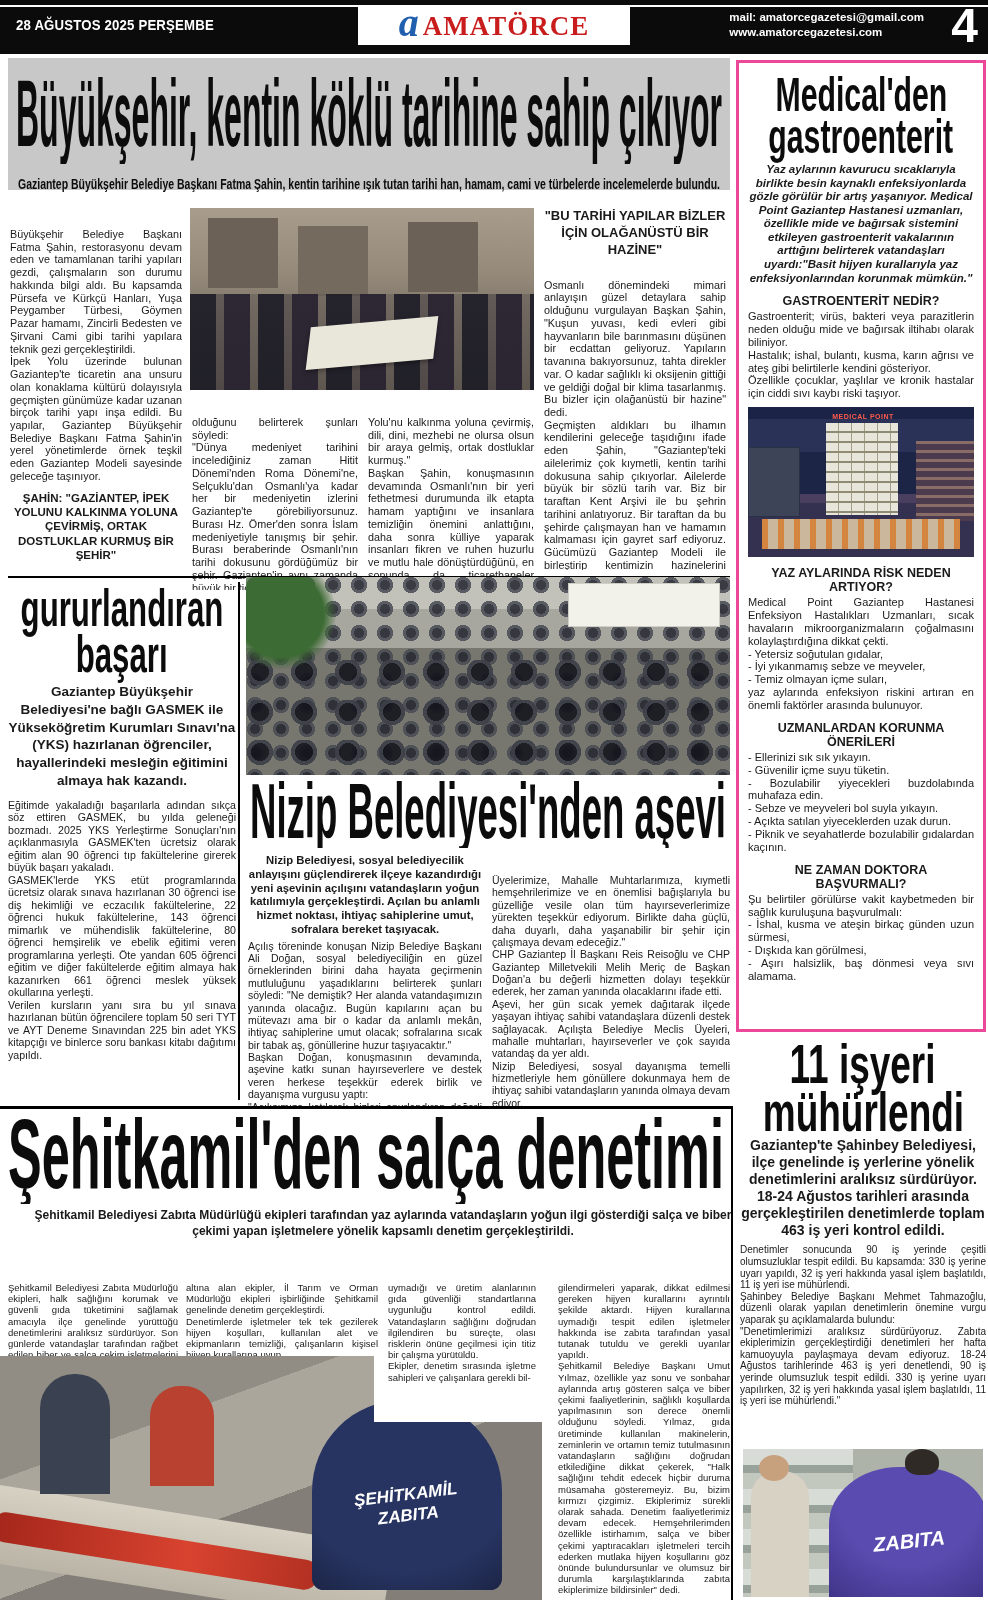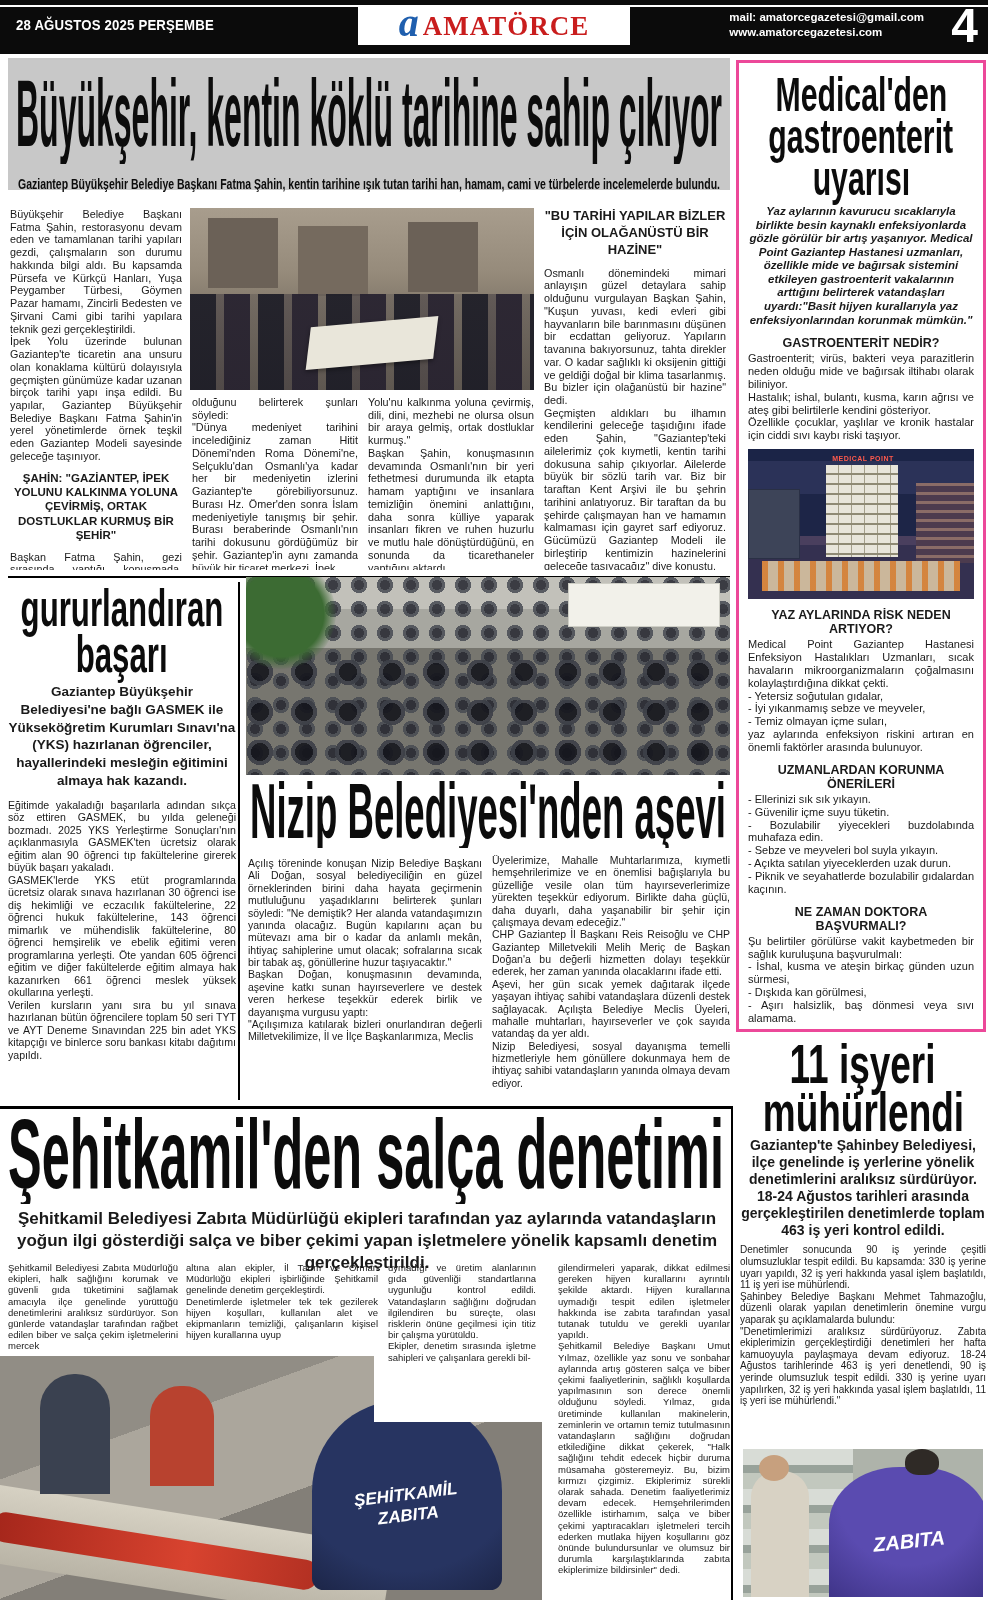--- a/index.html
+++ b/index.html
@@ -14,21 +14,21 @@
   .logobox{position:absolute;left:358px;top:7px;width:272px;height:38px;background:#fff;display:flex;align-items:center;justify-content:center;}
   .logo-a{font-family:"Liberation Serif",serif;font-weight:bold;font-style:italic;font-size:40px;color:#1f5fae;line-height:1;margin-right:4px;margin-top:-6px;}
   .logo-title{font-family:"Liberation Serif",serif;font-weight:bold;font-size:27px;color:#c91d1d;letter-spacing:1px;transform:scaleY(1.05);}
   .contact{position:absolute;right:64px;top:10px;text-align:left;color:#fff;font-size:11.5px;font-weight:bold;line-height:1.3;}
   .pageno{position:absolute;right:10px;top:-2px;color:#fff;font-size:48px;font-weight:bold;}
   
   .hl{display:flex;justify-content:center;overflow:visible;}
   .hl>span{white-space:nowrap;font-weight:bold;color:#0c0c0c;line-height:1;transform-origin:50% 50%;}
   svg text{font-family:"Liberation Sans",sans-serif;fill:#0c0c0c;}
   
-  .bt{font-size:10.8px;line-height:1.18;white-space:pre-line;text-align:justify;overflow:hidden;}
+  .bt{font-size:10.8px;line-height:1.18;white-space:pre-line;text-align:justify;overflow:hidden;margin-top:20px;}
   .center-bold{font-weight:bold;text-align:center;}
   .grayblock{background:#c8c8c8;}
   .rule{background:#000;}
   .photo{overflow:hidden;}
   
   .medbox{left:736px;top:60px;width:250px;height:972px;border:3px solid #ec4899;box-sizing:border-box;
           padding:6px 9px;overflow:hidden;background:#fff;}
   .med-lead{font-size:11.5px;font-weight:bold;font-style:italic;text-align:center;line-height:1.18;white-space:pre-line;margin-top:8px;}
   .med-h{font-size:12.5px;font-weight:bold;text-align:center;margin-top:9px;}
   .med-b{font-size:11px;line-height:1.17;white-space:pre-line;text-align:justify;margin-top:2px;}  
@@ -118,36 +118,37 @@
     <div class="abs" style="left:-20px;top:-18px;width:110px;height:110px;border-radius:50%;
          background:radial-gradient(circle,#3c6b33 0 55%,rgba(60,107,51,0) 72%);"></div>
     <div class="abs" style="right:10px;top:6px;width:150px;height:42px;background:#f2f1ea;border:1px solid #cfcfc6;"></div>
   </div>
 
   <svg class="abs" style="left:246px;top:780px;" width="484" height="68" viewBox="0 0 484 68">
     <text x="242" y="58" text-anchor="middle" textLength="476" lengthAdjust="spacingAndGlyphs" font-size="78" font-weight="bold">Nizip Belediyesi'nden aşevi</text>
   </svg>
 
   <div class="abs" style="left:248px;top:854px;width:234px;height:252px;overflow:hidden;">
+    <div style="font-size:11.3px;font-weight:bold;line-height:1.22;text-align:center;white-space:pre-line;">Nizip Belediyesi, sosyal belediyecilik anlayışını güçlendirerek ilçeye kazandırdığı yeni aşevinin açılışını vatandaşların yoğun katılımıyla gerçekleştirdi. Açılan bu anlamlı hizmet noktası, ihtiyaç sahiplerine umut, sofralara bereket taşıyacak.</div>
     <div class="bt" style="font-size:10.5px;margin-top:3px;">Açılış töreninde konuşan Nizip Belediye Başkanı Ali Doğan, sosyal belediyeciliğin en güzel örneklerinden birini daha hayata geçirmenin mutluluğunu yaşadıklarını belirterek şunları söyledi: "Ne demiştik? Her alanda vatandaşımızın yanında olacağız. Bugün kapılarını açan bu mütevazı ama bir o kadar da anlamlı mekân, ihtiyaç sahiplerine umut olacak; sofralarına sıcak bir tabak aş, gönüllerine huzur taşıyacaktır."
 Başkan Doğan, konuşmasının devamında, aşevine katkı sunan hayırseverlere ve destek veren herkese teşekkür ederek birlik ve dayanışma vurgusu yaptı:
 "Açılışımıza katılarak bizleri onurlandıran değerli Milletvekilimize, İl ve İlçe Başkanlarımıza, Meclis</div>
   </div>
   <div class="abs bt" style="left:492px;top:854px;width:238px;height:252px;font-size:10.5px;">Üyelerimize, Mahalle Muhtarlarımıza, kıymetli hemşehrilerimize ve en önemlisi bağışlarıyla bu güzelliğe vesile olan tüm hayırseverlerimize yürekten teşekkür ediyorum. Birlikte daha güçlü, daha duyarlı, daha yaşanabilir bir şehir için çalışmaya devam edeceğiz."
 CHP Gaziantep İl Başkanı Reis Reisoğlu ve CHP Gaziantep Milletvekili Melih Meriç de Başkan Doğan'a bu değerli hizmetten dolayı teşekkür ederek, her zaman yanında olacaklarını ifade etti.
 Aşevi, her gün sıcak yemek dağıtarak ilçede yaşayan ihtiyaç sahibi vatandaşlara düzenli destek sağlayacak. Açılışta Belediye Meclis Üyeleri, mahalle muhtarları, hayırseverler ve çok sayıda vatandaş da yer aldı.
 Nizip Belediyesi, sosyal dayanışma temelli hizmetleriyle hem gönüllere dokunmaya hem de ihtiyaç sahibi vatandaşların yanında olmaya devam ediyor.</div>
 
   <div class="abs rule" style="left:0;top:1106px;width:733px;height:3px;"></div>
   <div class="abs rule" style="left:731px;top:1106px;width:2px;height:494px;"></div>
 
   <svg class="abs" style="left:0;top:1112px;" width="733" height="92" viewBox="0 0 733 92">
     <text x="366" y="76" text-anchor="middle" textLength="716" lengthAdjust="spacingAndGlyphs" font-size="98" font-weight="bold">Şehitkamil'den salça denetimi</text>
   </svg>
-  <div class="abs center-bold" style="left:12px;top:1208px;width:710px;font-size:17px;line-height:1.3;">Şehitkamil Belediyesi Zabıta Müdürlüğü ekipleri tarafından yaz aylarında vatandaşların yoğun ilgi gösterdiği salça ve biber çekimi yapan işletmelere yönelik kapsamlı denetim gerçekleştirildi.</div>
+  <div class="abs center-bold" style="left:28px;top:1208px;width:710px;font-size:12px;line-height:1.3;">Şehitkamil Belediyesi Zabıta Müdürlüğü ekipleri tarafından yaz aylarında vatandaşların yoğun ilgi gösterdiği salça ve biber çekimi yapan işletmelere yönelik kapsamlı denetim gerçekleştirildi.</div>
 
   <div class="abs bt" style="left:8px;top:1262px;width:170px;height:98px;font-size:9.5px;">Şehitkamil Belediyesi Zabıta Müdürlüğü ekipleri, halk sağlığını korumak ve güvenli gıda tüketimini sağlamak amacıyla ilçe genelinde yürüttüğü denetimlerini aralıksız sürdürüyor. Son günlerde vatandaşlar tarafından rağbet edilen biber ve salça çekim işletmelerini mercek</div>
   <div class="abs bt" style="left:186px;top:1262px;width:192px;height:94px;font-size:9.5px;">altına alan ekipler, İl Tarım ve Orman Müdürlüğü ekipleri işbirliğinde Şehitkamil genelinde denetim gerçekleştirdi.
 Denetimlerde işletmeler tek tek gezilerek hijyen koşulları, kullanılan alet ve ekipmanların temizliği, çalışanların kişisel hijyen kurallarına uyup</div>
   <div class="abs bt" style="left:388px;top:1262px;width:148px;height:156px;font-size:9.5px;">uymadığı ve üretim alanlarının gıda güvenliği standartlarına uygunluğu kontrol edildi. Vatandaşların sağlığını doğrudan ilgilendiren bu süreçte, olası risklerin önüne geçilmesi için titiz bir çalışma yürütüldü.
 Ekipler, denetim sırasında işletme sahipleri ve çalışanlara gerekli bil-</div>
   <div class="abs bt" style="left:558px;top:1262px;width:172px;height:338px;font-size:9.5px;">gilendirmeleri yaparak, dikkat edilmesi gereken hijyen kurallarını ayrıntılı şekilde aktardı. Hijyen kurallarına uymadığı tespit edilen işletmeler hakkında ise zabıta tarafından yasal tutanak tutuldu ve gerekli uyarılar yapıldı.
 Şehitkamil Belediye Başkanı Umut Yılmaz, özellikle yaz sonu ve sonbahar aylarında artış gösteren salça ve biber çekimi faaliyetlerinin, sağlıklı koşullarda yapılmasının son derece önemli olduğunu söyledi. Yılmaz, gıda üretiminde kullanılan makinelerin, zeminlerin ve ortamın temiz tutulmasının vatandaşların sağlığını doğrudan etkilediğine dikkat çekerek, "Halk sağlığını tehdit edecek hiçbir duruma müsamaha gösteremeyiz. Bu, bizim kırmızı çizgimiz. Ekiplerimiz sürekli olarak sahada. Denetim faaliyetlerimiz devam edecek. Hemşehrilerimden özellikle istirhamım, salça ve biber çekimi yaptıracakları işletmeleri tercih ederken mutlaka hijyen koşullarını göz önünde bulundursunlar ve olumsuz bir durumla karşılaştıklarında zabıta ekiplerimize bildirsinler" dedi.</div>
 
   <div class="abs photo" style="left:0;top:1356px;width:542px;height:244px;
@@ -164,23 +165,20 @@
       </div>
     </div>
   </div>
 
   <div class="abs medbox">
     <div class="hl" style="height:42px;margin-top:2px;">
         <span style="font-size:48px;transform:scaleX(.63);">Medical'den</span>
       </div>
     <div class="hl" style="height:42px;">
         <span style="font-size:48px;transform:scaleX(.63);">gastroenterit</span>
-      </div>
-    <div class="hl" style="height:42px;">
-        <span style="font-size:48px;transform:scaleX(.63);">uyarısı</span>
       </div>
     <div class="med-lead">Yaz aylarının kavurucu sıcaklarıyla birlikte besin kaynaklı enfeksiyonlarda gözle görülür bir artış yaşanıyor. Medical Point Gaziantep Hastanesi uzmanları, özellikle mide ve bağırsak sistemini etkileyen gastroenterit vakalarının arttığını belirterek vatandaşları uyardı:"Basit hijyen kurallarıyla yaz enfeksiyonlarından korunmak mümkün."</div>
     <div class="med-h">GASTROENTERİT NEDİR?</div>
     <div class="med-b">Gastroenterit; virüs, bakteri veya parazitlerin neden olduğu mide ve bağırsak iltihabı olarak biliniyor.
 Hastalık; ishal, bulantı, kusma, karın ağrısı ve ateş gibi belirtilerle kendini gösteriyor.
 Özellikle çocuklar, yaşlılar ve kronik hastalar için ciddi sıvı kaybı riski taşıyor.</div>
 
     <div class="photo" style="position:relative;width:226px;height:150px;margin:7px auto 0;
          background:linear-gradient(180deg,#1b2447 0 8%,#2b3258 8% 30%,#1d2547 30% 58%,#4a3f5e 58% 64%,#343050 64% 100%);">
       <div class="abs" style="left:0;top:40px;width:52px;height:70px;background:#3d4458;box-shadow:inset 0 0 0 1px #2a3045;"></div>

